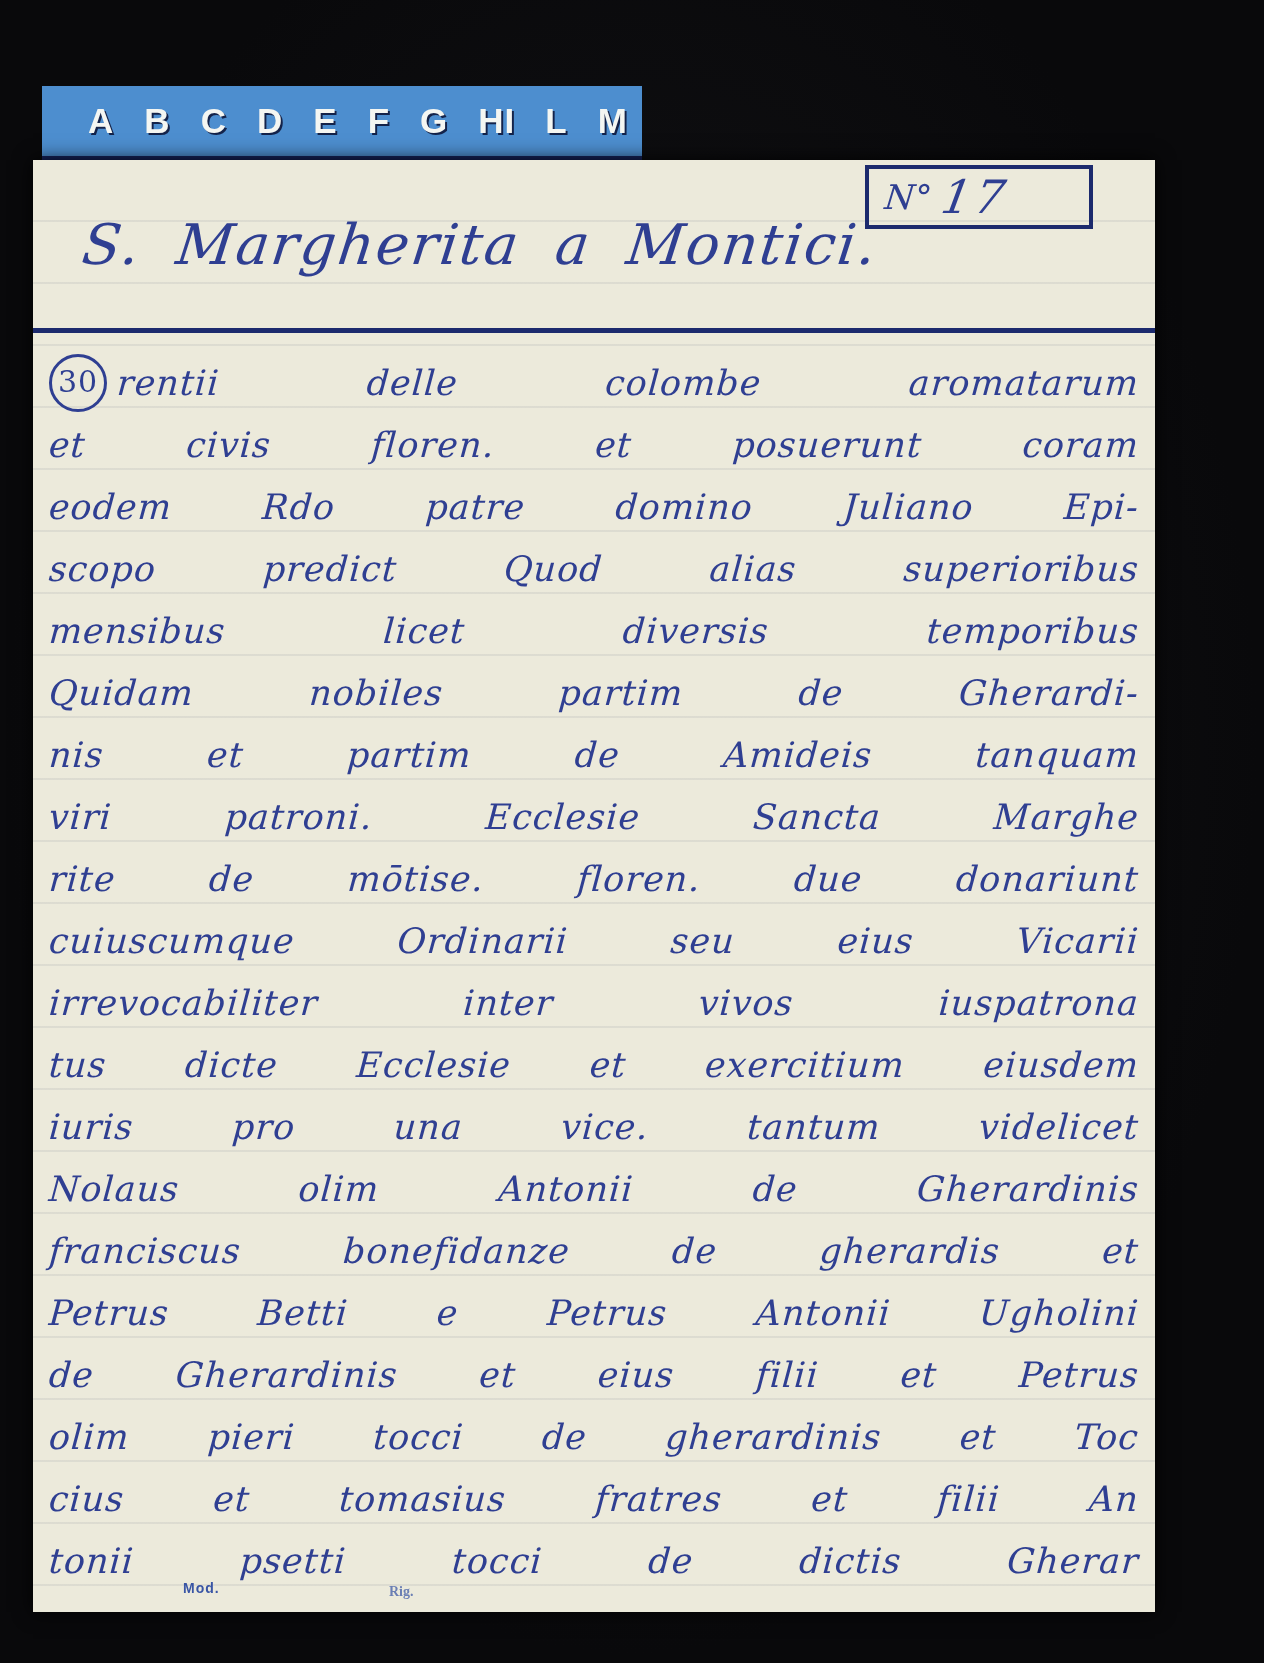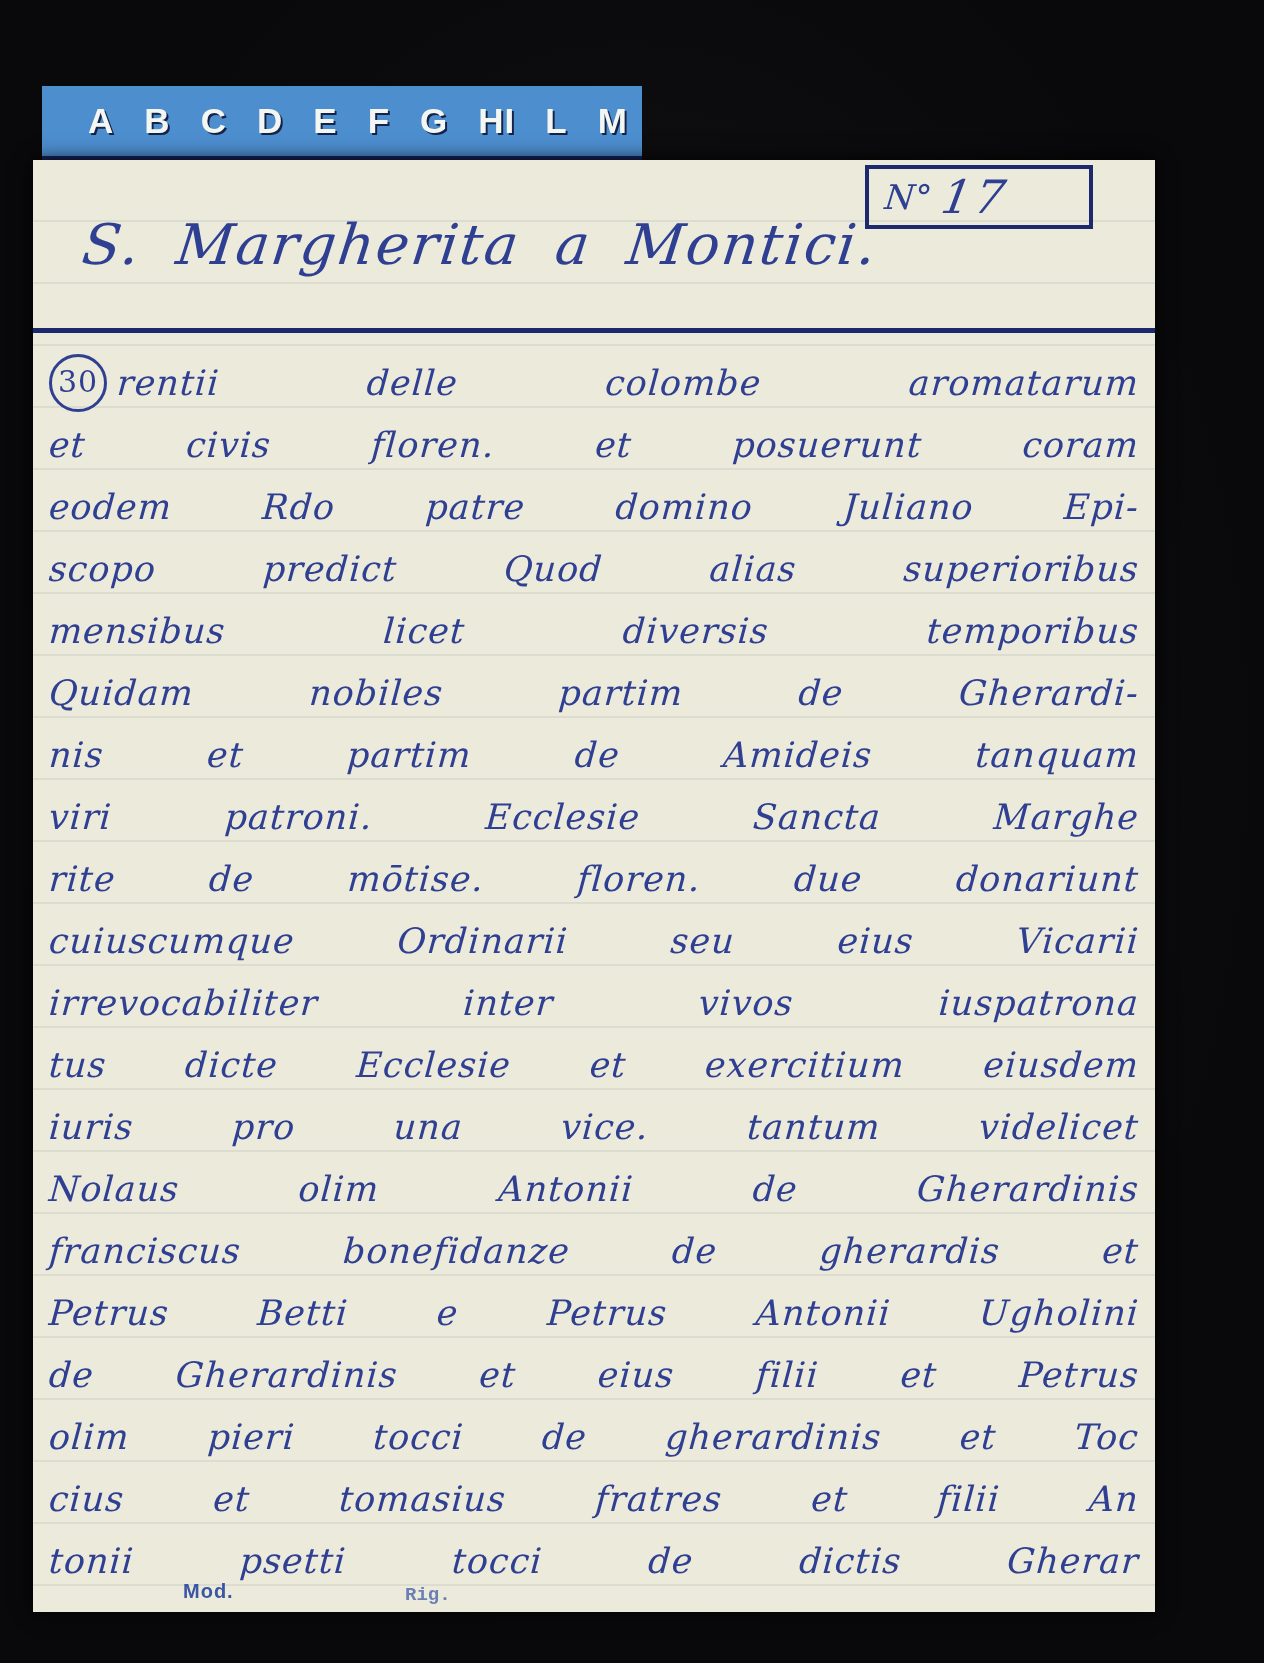--- a/index.html
+++ b/index.html
@@ -86,27 +86,27 @@
     font-size:30px;font-style:normal;
     margin-right:10px;vertical-align:middle;
     transform:skewX(4deg);
   }
   .line-flex{display:flex;align-items:center;}
   .line-flex .line-rest{flex:1;text-align:justify;text-align-last:justify;}
 
   .imprint{
     position:absolute;top:1420px;left:150px;
     font-family:"Liberation Sans", sans-serif;
-    font-weight:bold;color:#2746a0;font-size:20px;
+    font-weight:bold;color:#2746a0;font-size:14px;
     letter-spacing:1px;opacity:0.9;
   }
   .imprint-right{
-    position:absolute;top:1424px;left:372px;
-    font-family:Liberation Mono, monospace;
-    font-weight:bold;color:#2746a0;font-size:19px;opacity:0.65;
+    position:absolute;top:1424px;left:356px;
+    font-family:Liberation Serif, serif;
+    font-weight:bold;color:#2746a0;font-size:14px;opacity:0.65;
   }
 </style>
 </head>
 <body>
 
 <div class="scan">
 
   <div class="tab">
     <span class="tab-letter">A</span>
     <span class="tab-letter">B</span>

